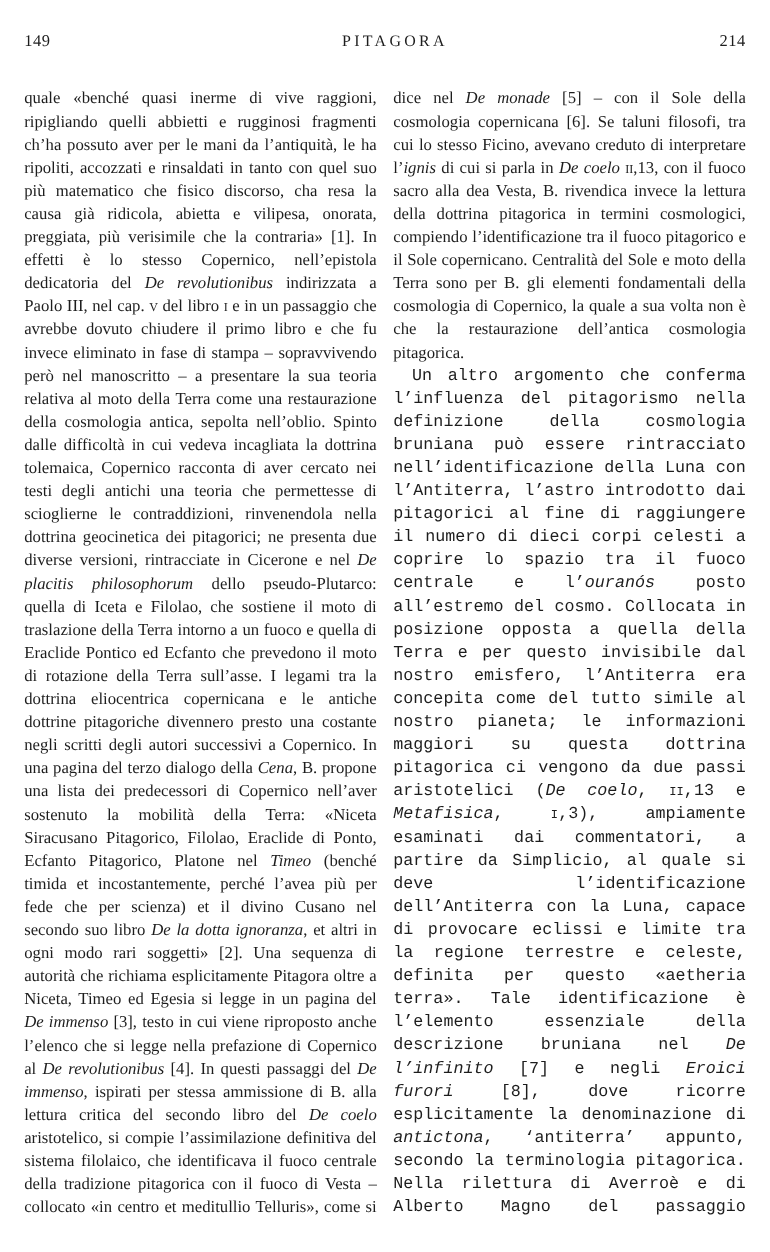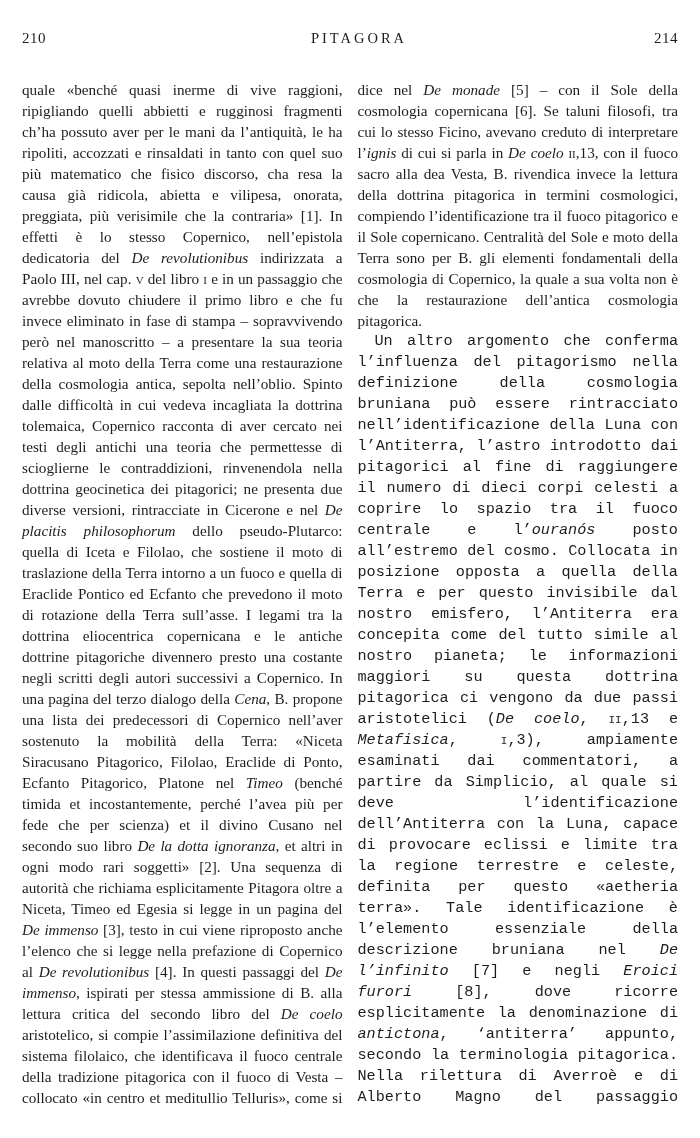--- a/index.html
+++ b/index.html
@@ -46,21 +46,21 @@
   .columns p { margin: 0; padding: 0; }
   .columns p.indent { text-indent: 17px; font-family: Liberation Mono, monospace; }
   .it { font-style: italic; }
   .sc { font-variant: small-caps; }
 </style>
 </head>
 <body>
 
 <div class="page" style="background: rgb(255, 255, 255); color: rgb(29, 29, 29);">
   <div class="running-head">
-    <span class="page-num">210</span>
+    <span class="page-num">149</span>
     <span class="head-title">PITAGORA</span>
     <span class="page-num">214</span>
   </div>
 
   <div class="columns">
       <p class=""><span>quale «benché quasi inerme di vive raggioni, ripigliando quelli abbietti e rugginosi fragmenti ch’ha possuto aver per le mani da l’antiquità, le ha ripoliti, accozzati e rinsaldati in tanto con quel suo più matematico che fisico discorso, cha resa la causa già ridicola, abietta e vilipesa, onorata, preggiata, più verisimile che la contraria» [1]. In effetti è lo stesso Copernico, nell’epistola dedicatoria del </span><span class="it">De revolutionibus</span><span> indirizzata a Paolo III, nel cap. </span><span class="sc">v</span><span> del libro </span><span class="sc">i</span><span> e in un passaggio che avrebbe dovuto chiudere il primo libro e che fu invece eliminato in fase di stampa – sopravvivendo però nel manoscritto – a presentare la sua teoria relativa al moto della Terra come una restaurazione della cosmologia antica, sepolta nell’oblio. Spinto dalle difficoltà in cui vedeva incagliata la dottrina tolemaica, Copernico racconta di aver cercato nei testi degli antichi una teoria che permettesse di scioglierne le contraddizioni, rinvenendola nella dottrina geocinetica dei pitagorici; ne presenta due diverse versioni, rintracciate in Cicerone e nel </span><span class="it">De placitis philosophorum</span><span> dello pseudo-Plutarco: quella di Iceta e Filolao, che sostiene il moto di traslazione della Terra intorno a un fuoco e quella di Eraclide Pontico ed Ecfanto che prevedono il moto di rotazione della Terra sull’asse. I legami tra la dottrina eliocentrica copernicana e le antiche dottrine pitagoriche divennero presto una costante negli scritti degli autori successivi a Copernico. In una pagina del terzo dialogo della </span><span class="it">Cena</span><span>, B. propone una lista dei predecessori di Copernico nell’aver sostenuto la mobilità della Terra: «Niceta Siracusano Pitagorico, Filolao, Eraclide di Ponto, Ecfanto Pitagorico, Platone nel </span><span class="it">Timeo</span><span> (benché timida et incostantemente, perché l’avea più per fede che per scienza) et il divino Cusano nel secondo suo libro </span><span class="it">De la dotta ignoranza</span><span>, et altri in ogni modo rari soggetti» [2]. Una sequenza di autorità che richiama esplicitamente Pitagora oltre a Niceta, Timeo ed Egesia si legge in un pagina del </span><span class="it">De immenso</span><span> [3], testo in cui viene riproposto anche l’elenco che si legge nella prefazione di Copernico al </span><span class="it">De revolutionibus</span><span> [4]. In questi passaggi del </span><span class="it">De immenso</span><span>, ispirati per stessa ammissione di B. alla lettura critica del secondo libro del </span><span class="it">De coelo</span><span> aristotelico, si compie l’assimilazione definitiva del sistema filolaico, che identificava il fuoco centrale della tradizione pitagorica con il fuoco di Vesta – collocato «in centro et meditullio Telluris», come si dice nel </span><span class="it">De monade</span><span> [5] – con il Sole della cosmologia copernicana [6]. Se taluni filosofi, tra cui lo stesso Ficino, avevano creduto di interpretare l’</span><span class="it">ignis</span><span> di cui si parla in </span><span class="it">De coelo</span><span> </span><span class="sc">ii</span><span>,13, con il fuoco sacro alla dea Vesta, B. rivendica invece la lettura della dottrina pitagorica in termini cosmologici, compiendo l’identificazione tra il fuoco pitagorico e il Sole copernicano. Centralità del Sole e moto della Terra sono per B. gli elementi fondamentali della cosmologia di Copernico, la quale a sua volta non è che la restaurazione dell’antica cosmologia pitagorica.</span></p>
       <p class="indent"><span>Un altro argomento che conferma l’influenza del pitagorismo nella definizione della cosmologia bruniana può essere rintracciato nell’identificazione della Luna con l’Antiterra, l’astro introdotto dai pitagorici al fine di raggiungere il numero di dieci corpi celesti a coprire lo spazio tra il fuoco centrale e l’</span><span class="it">ouranós</span><span> posto all’estremo del cosmo. Collocata in posizione opposta a quella della Terra e per questo invisibile dal nostro emisfero, l’Antiterra era concepita come del tutto simile al nostro pianeta; le informazioni maggiori su questa dottrina pitagorica ci vengono da due passi aristotelici (</span><span class="it">De coelo</span><span>, </span><span class="sc">ii</span><span>,13 e </span><span class="it">Metafisica</span><span>, </span><span class="sc">i</span><span>,3), ampiamente esaminati dai commentatori, a partire da Simplicio, al quale si deve l’identificazione dell’Antiterra con la Luna, capace di provocare eclissi e limite tra la regione terrestre e celeste, definita per questo «aetheria terra». Tale identificazione è l’elemento essenziale della descrizione bruniana nel </span><span class="it">De l’infinito</span><span> [7] e negli </span><span class="it">Eroici furori</span><span> [8], dove ricorre esplicitamente la denominazione di </span><span class="it">antictona</span><span>, ‘antiterra’ appunto, secondo la terminologia pitagorica. Nella rilettura di Averroè e di Alberto Magno del passaggio aristotelico, l’Antiterra viene invece collocata sullo stesso orbe sul quale si muove la Terra ma in posizione opposta, in modo da rimanere invisibile, secondo uno schema che sembra corrispondere all’interpretazione del dia-</span></p>
     </div>
 </div>
 

